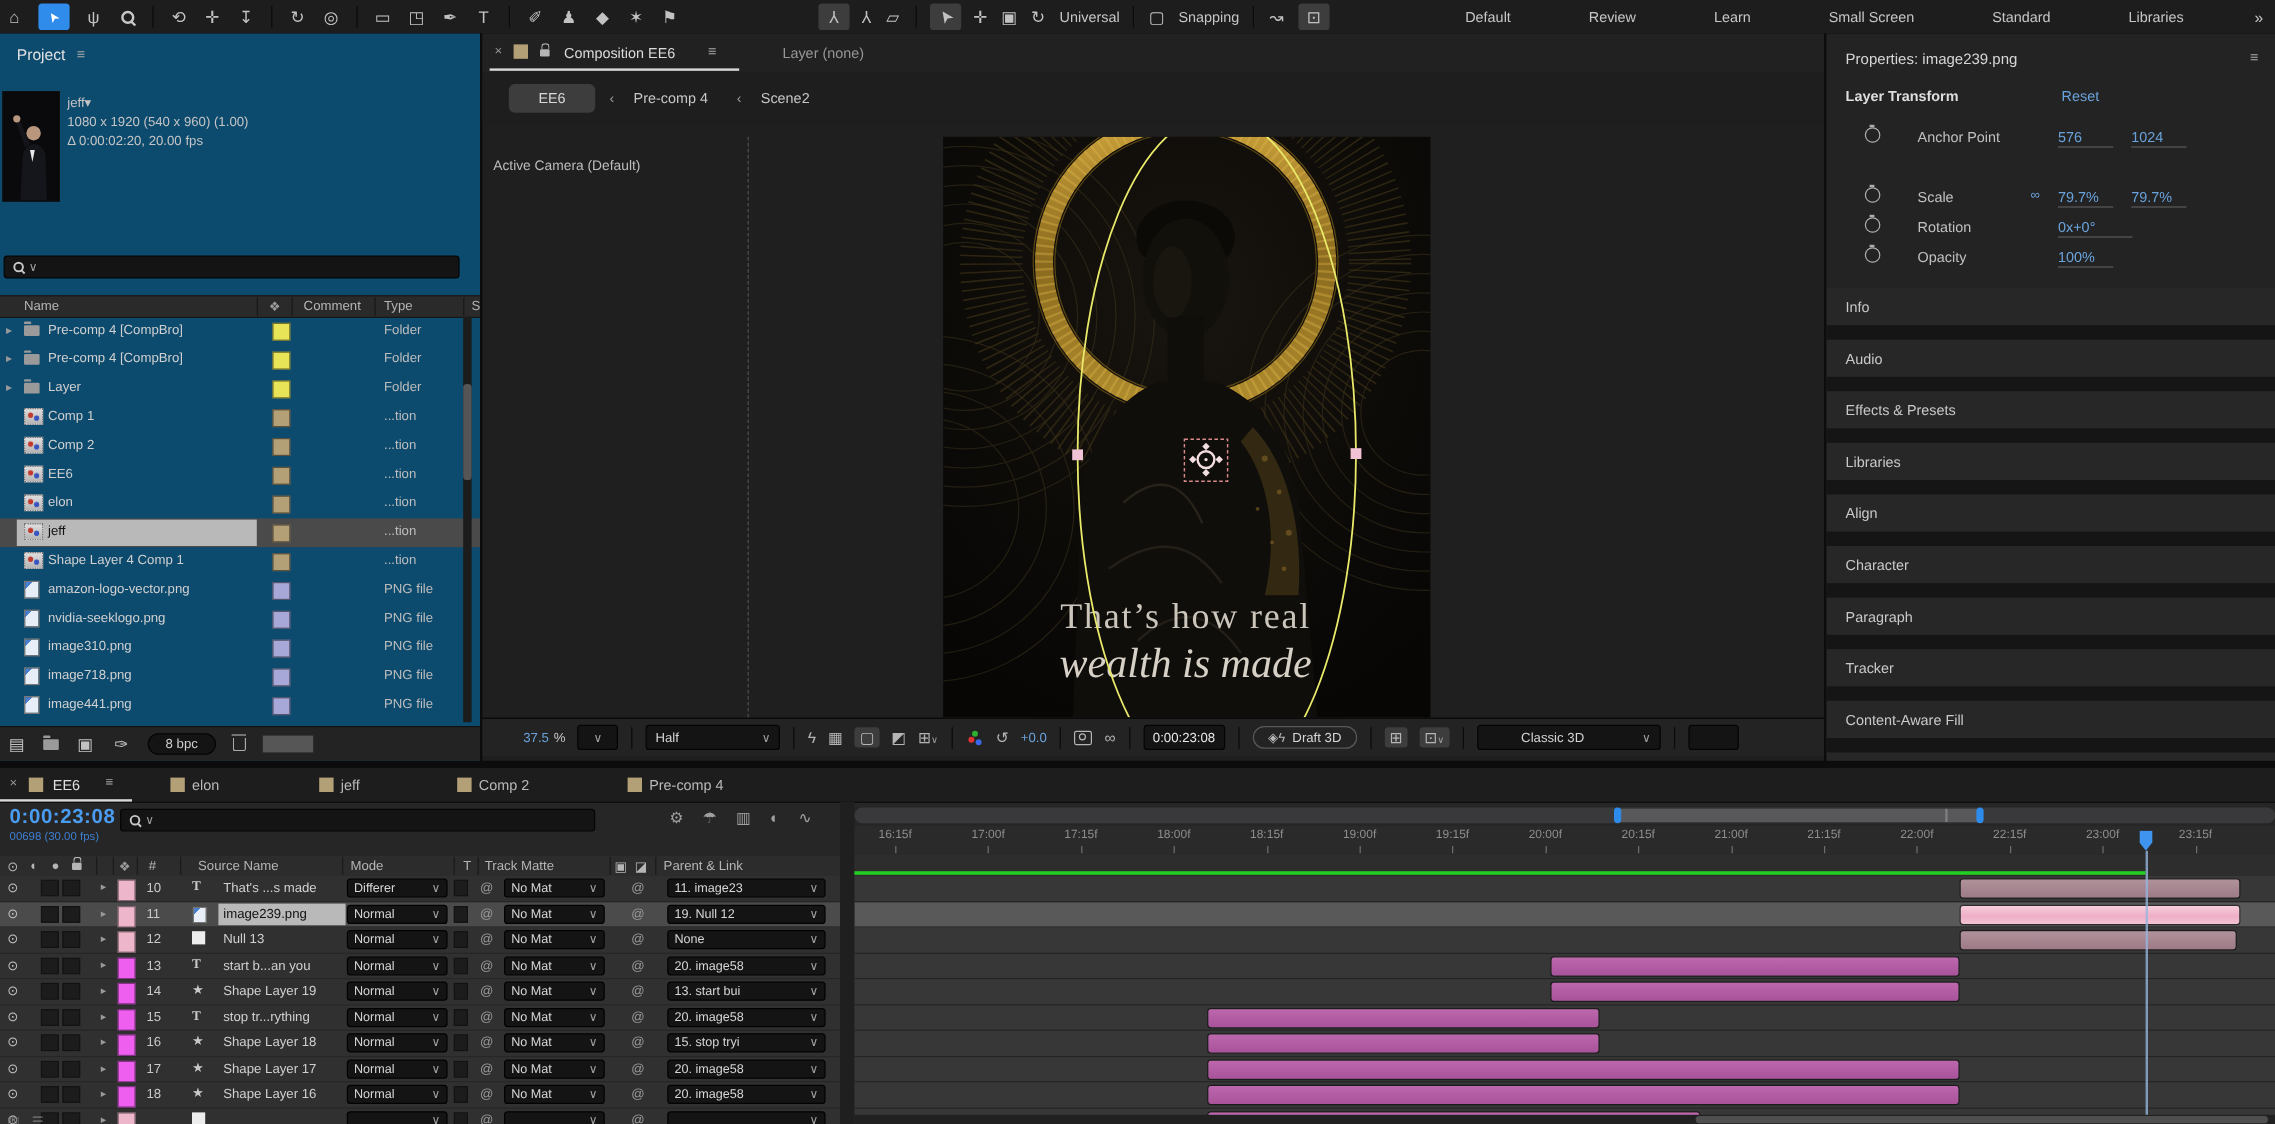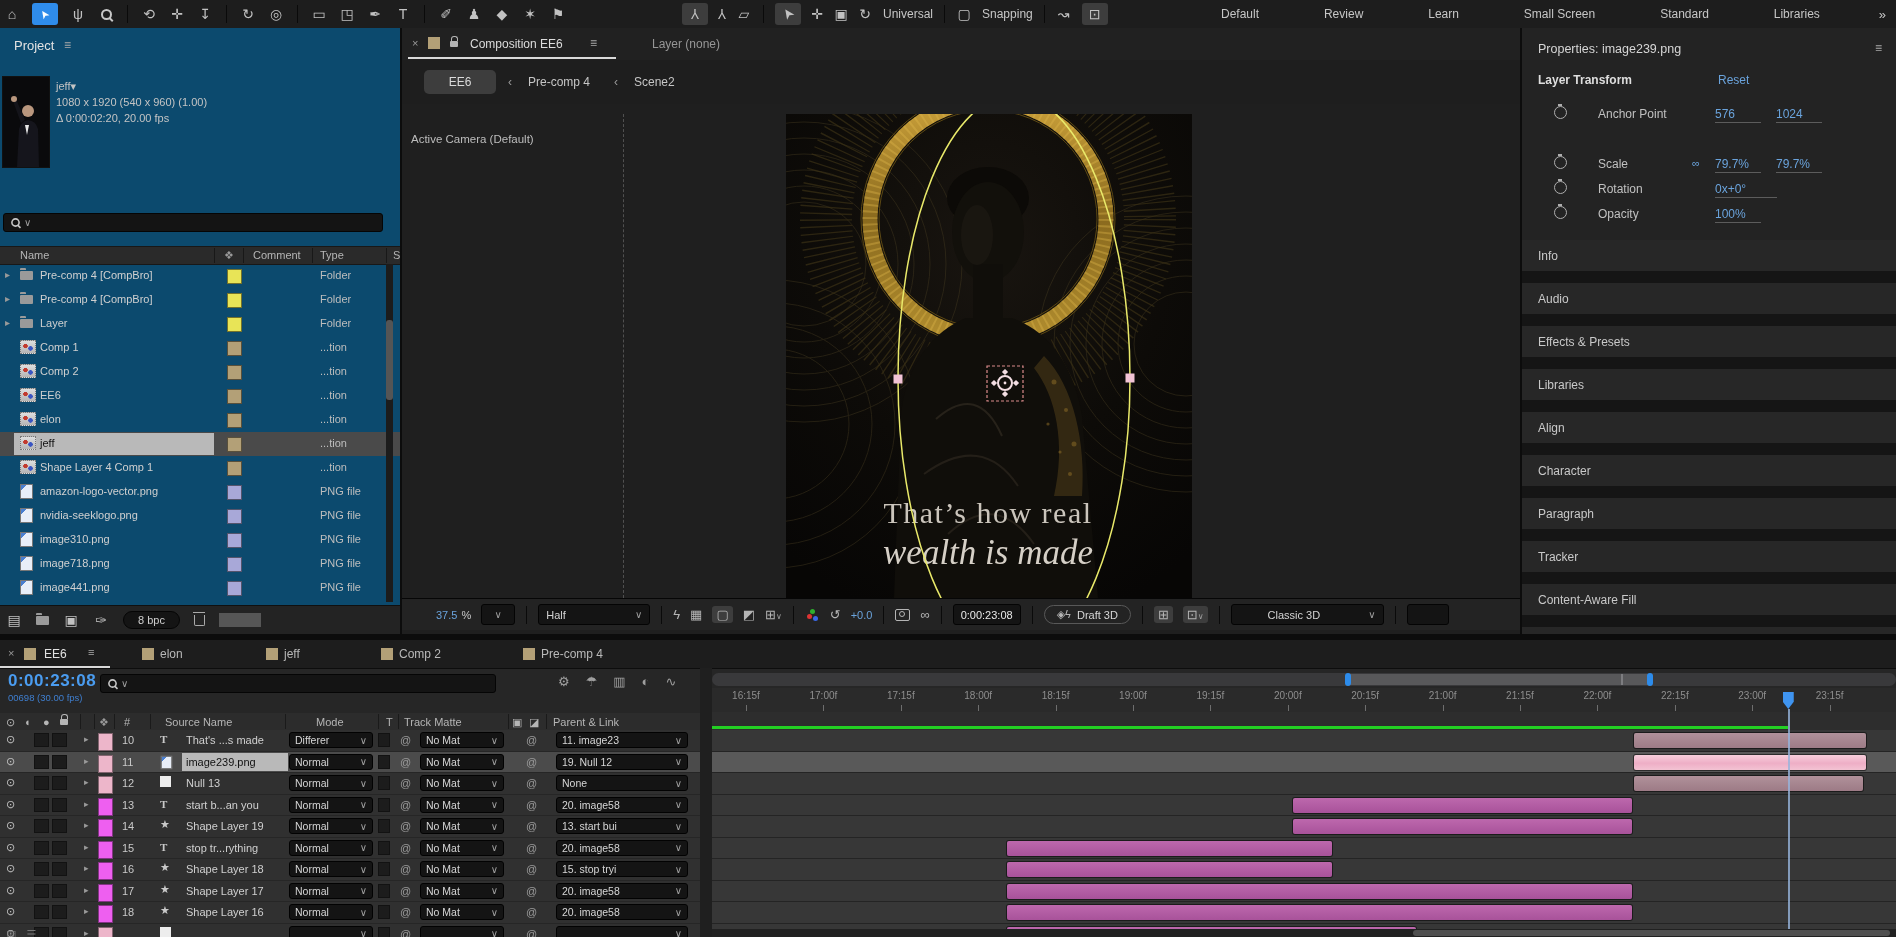--- a/index.html
+++ b/index.html
@@ -614,21 +614,21 @@
   </div>
 
   <div class="tl-header">
     <span class="hd" style="left:6px;">⊙</span>
     <span class="hd" style="left:24px;">◖</span>
     <span class="hd" style="left:43px;">●</span>
     <span class="lock" style="position:absolute;left:60px;top:6px;"></span>
     <span class="hd" style="left:99px;color:#9a9a9a;">❖</span>
     <span class="hd" style="left:124px;">#</span>
     <span class="hd" style="left:165px;">Source Name</span>
-    <span class="hd" style="left:292px;margin-left:24px;">Mode</span>
+    <span class="hd" style="left:292px;">Mode</span>
     <span class="hd" style="left:386px;">T</span>
     <span class="hd" style="left:404px;">Track Matte</span>
     <span class="hd" style="left:512px;">▣</span>
     <span class="hd" style="left:529px;">◪</span>
     <span class="hd" style="left:553px;">Parent &amp; Link</span>
   </div>
   <div class="hsep" style="left:80px;"></div>
     <div class="hsep" style="left:94px;"></div>
   <div class="hsep" style="left:114px;"></div>
     <div class="hsep" style="left:150px;"></div>

